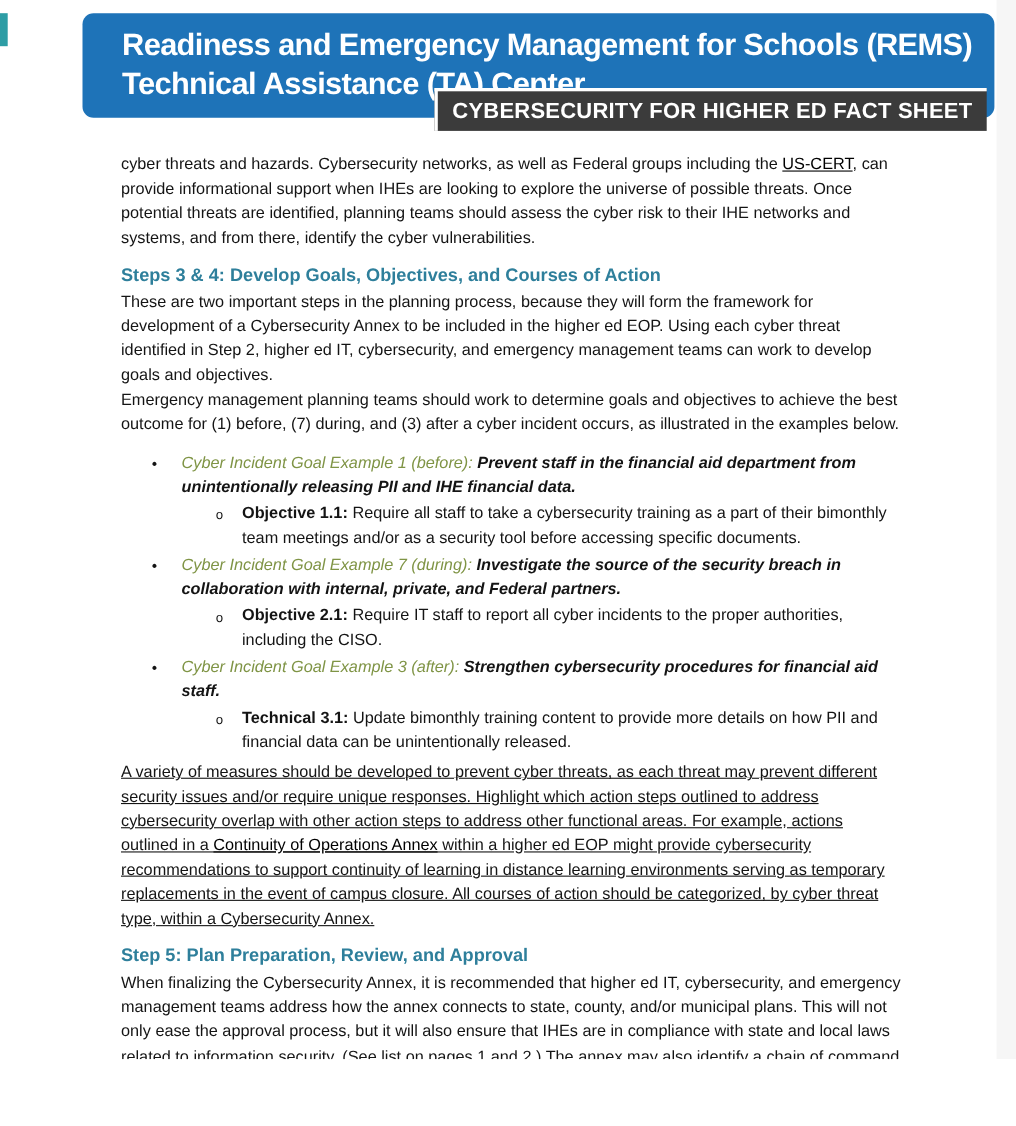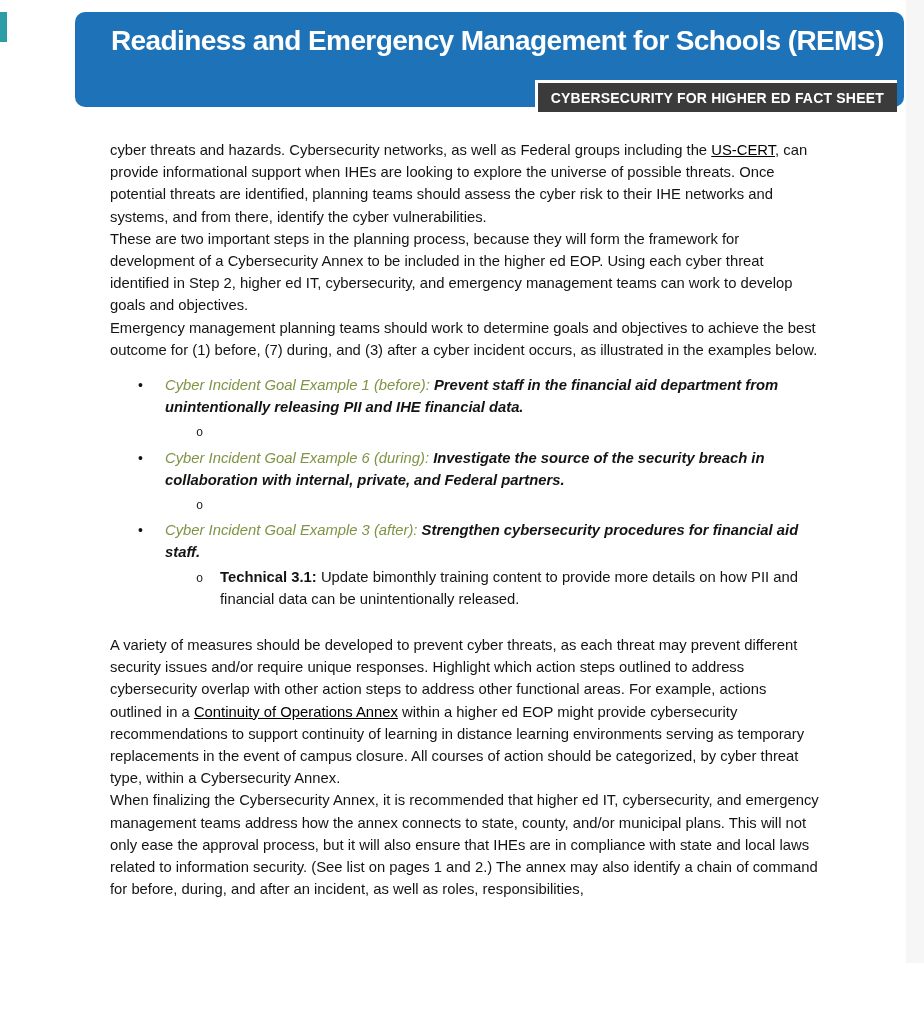--- a/index.html
+++ b/index.html
@@ -11,27 +11,27 @@
   .page-edge { position:absolute; right:0; top:0; width:18px; height:100%; background:#f6f6f6; }
   .accent-sliver { position:absolute; left:0; top:12px; width:7px; height:30px; background:#2d9da5; }
 
   .banner { position:absolute; left:75px; top:12px; width:829px; height:95px;
             background:#1e73b8; border-radius:10px; }
   .title1, .title2 { color:#ffffff; font-weight:bold; padding-left:36px; letter-spacing:-0.6px; }
   .title1 { font-size:28px; padding-top:13px; }
   .title2 { font-size:28px; padding-top:3px; }
 
   .badge { position:absolute; right:27px; top:80px; background:#3b3b3b; color:#ffffff;
-           font-weight:bold; font-size:14px; letter-spacing:0.2px; padding:7px 13px 6px 13px;
+           font-weight:bold; font-size:20px; letter-spacing:0.2px; padding:7px 13px 6px 13px;
            border-top:3px solid #ffffff; border-left:3px solid #ffffff; white-space:nowrap; }
 
   .content { position:absolute; left:110px; top:139px; width:712px;
              font-size:14.8px; line-height:22.2px; color:#141414; }
   .para { margin:0; }
-  .gap-top { margin-top:24px; }
+  .gap-top { margin-top:5px;text-decoration:underline; }
   a.doclink { color:#000000; text-decoration:underline; cursor:pointer; }
 
   h2.sec { color:#2e7f9b; font-size:16.5px; font-weight:bold; line-height:23px;
            margin-top:11px; margin-bottom:2px; }
 
   .list { margin-top:13px; margin-bottom:2px; }
   .goal-row { display:flex; margin-top:2px; }
   .b-marker { flex:none; margin-left:28px; width:27px; font-size:14px; }
   .goal-body { flex:1;font-style:italic; }
   .lead { color:#7f9445; }
@@ -56,61 +56,66 @@
 </style>
 </head>
 <body>
 
 <div class="page">
   <div class="page-edge"></div>
   <div class="accent-sliver"></div>
 
   <header class="banner">
     <div class="title1">Readiness and Emergency Management for Schools (REMS)</div>
+    <div class="title2">Technical Assistance (TA) Center</div>
   </header>
   <div class="badge">CYBERSECURITY FOR HIGHER ED FACT SHEET</div>
 
   <main class="content">
 
     <p class="para"><span>cyber threats and hazards. Cybersecurity networks, as well as Federal groups including the </span><a href="#" class="doclink">US-CERT</a><span>, can provide informational support when IHEs are looking to explore the universe of possible threats. Once potential threats are identified, planning teams should assess the cyber risk to their IHE networks and systems, and from there, identify the cyber vulnerabilities.</span></p>
 
+    <h2 class="sec">Steps 3 &amp; 4: Develop Goals, Objectives, and Courses of Action</h2>
     <p class="para">These are two important steps in the planning process, because they will form the framework for development of a Cybersecurity Annex to be included in the higher ed EOP. Using each cyber threat identified in Step 2, higher ed IT, cybersecurity, and emergency management teams can work to develop goals and objectives.</p>
     <p class="para">Emergency management planning teams should work to determine goals and objectives to achieve the best outcome for (1) before, (7) during, and (3) after a cyber incident occurs, as illustrated in the examples below.</p>
 
     <div class="list">
 
       <div class="goal-row">
         <span class="b-marker">•</span>
         <div class="goal-body"><span class="lead">Cyber Incident Goal Example 1 (before): </span><span class="goal-bold">Prevent staff in the financial aid department from unintentionally releasing PII and IHE financial data.</span></div>
       </div>
       <div class="obj-row">
         <span class="o-marker">o</span>
+        <div class="obj-body"><span class="obj-label">Objective 1.1:</span><span> Require all staff to take a cybersecurity training as a part of their bimonthly team meetings and/or as a security tool before accessing specific documents.</span></div>
       </div>
 
       <div class="goal-row">
         <span class="b-marker">•</span>
-        <div class="goal-body"><span class="lead">Cyber Incident Goal Example 6 (during): </span><span class="goal-bold">Investigate the source of the security breach in collaboration with internal, private, and Federal partners.</span></div>
+        <div class="goal-body"><span class="lead">Cyber Incident Goal Example 7 (during): </span><span class="goal-bold">Investigate the source of the security breach in collaboration with internal, private, and Federal partners.</span></div>
       </div>
       <div class="obj-row">
         <span class="o-marker">o</span>
+        <div class="obj-body"><span class="obj-label">Objective 2.1:</span><span> Require IT staff to report all cyber incidents to the proper authorities, including the CISO.</span></div>
       </div>
 
       <div class="goal-row">
         <span class="b-marker">•</span>
         <div class="goal-body"><span class="lead">Cyber Incident Goal Example 3 (after): </span><span class="goal-bold">Strengthen cybersecurity procedures for financial aid staff.</span></div>
       </div>
       <div class="obj-row">
         <span class="o-marker">o</span>
         <div class="obj-body"><span class="obj-label">Technical 3.1:</span><span> Update bimonthly training content to provide more details on how PII and financial data can be unintentionally released.</span></div>
       </div>
 
     </div>
 
     <p class="para gap-top"><span>A variety of measures should be developed to prevent cyber threats, as each threat may prevent different security issues and/or require unique responses. Highlight which action steps outlined to address cybersecurity overlap with other action steps to address other functional areas. For example, actions outlined in a </span><a href="#" class="doclink">Continuity of Operations Annex</a><span> within a higher ed EOP might provide cybersecurity recommendations to support continuity of learning in distance learning environments serving as temporary replacements in the event of campus closure. All courses of action should be categorized, by cyber threat type, within a Cybersecurity Annex.</span></p>
 
+    <h2 class="sec">Step 5: Plan Preparation, Review, and Approval</h2>
     <p class="para">When finalizing the Cybersecurity Annex, it is recommended that higher ed IT, cybersecurity, and emergency management teams address how the annex connects to state, county, and/or municipal plans. This will not only ease the approval process, but it will also ensure that IHEs are in compliance with state and local laws related to information security. (See list on pages 1 and 2.) The annex may also identify a chain of command for before, during, and after an incident, as well as roles, responsibilities,</p>
 
   </main>
 
   <footer class="footer">
     <div class="rems-logo">
       <div class="logo-globe"></div>
       <div class="logo-bar"></div>
     </div>
     <div class="org-text">

